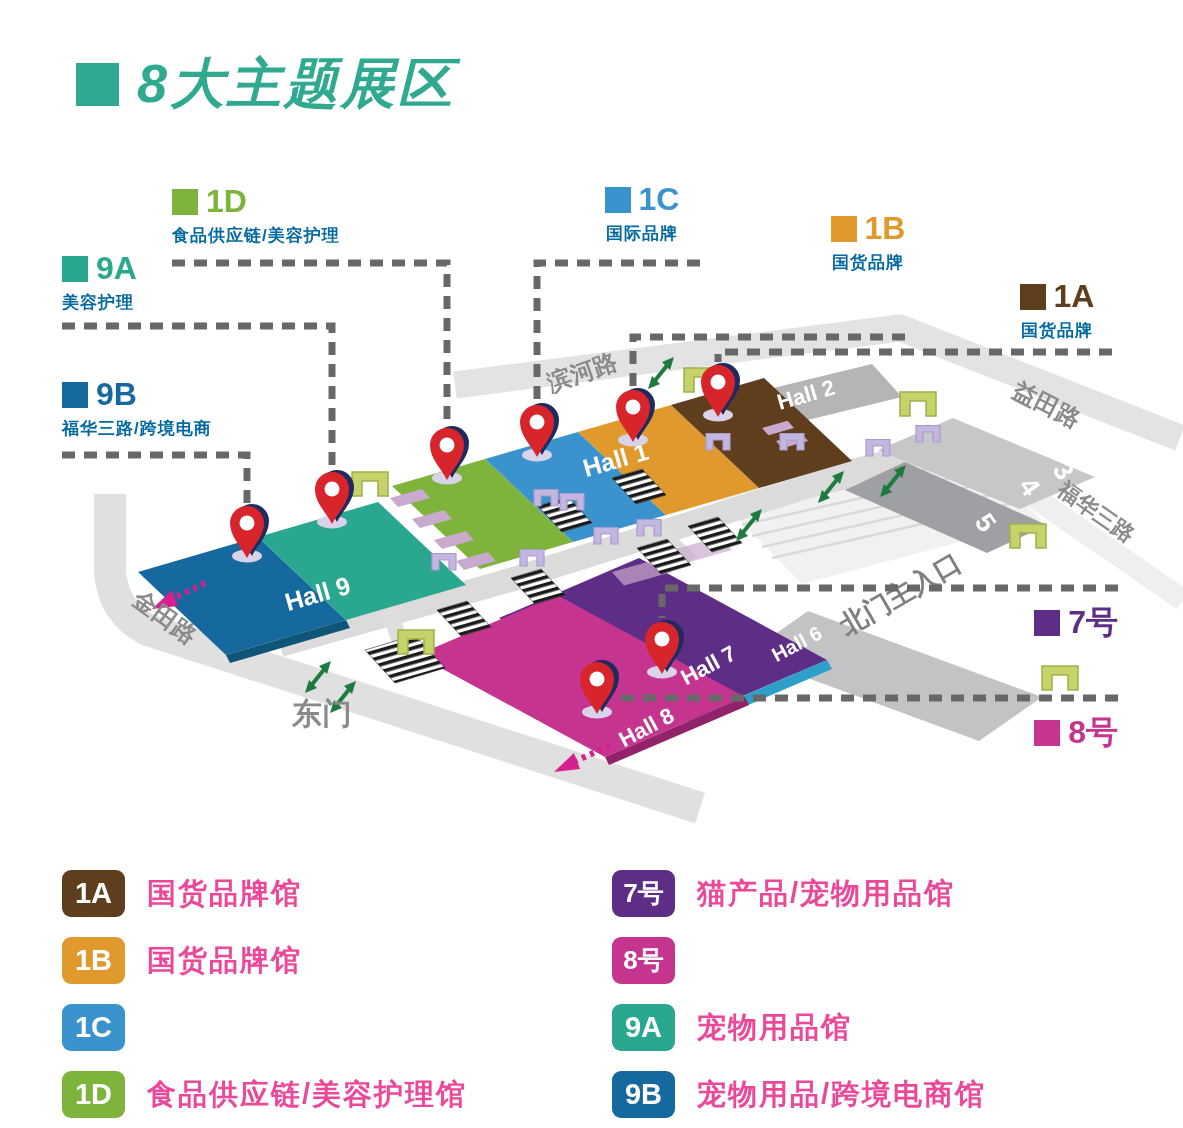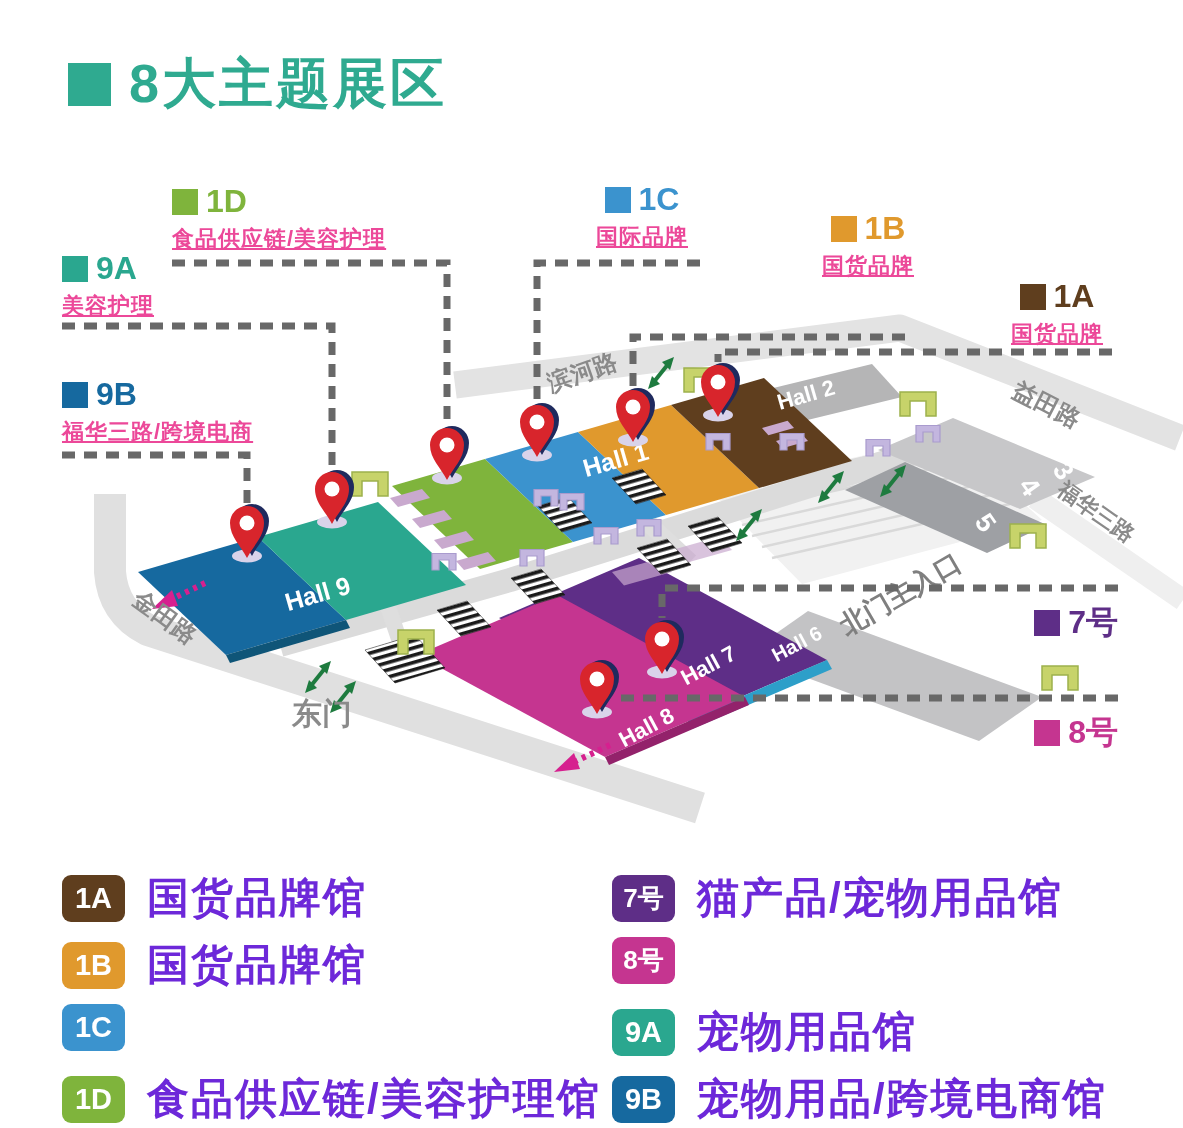--- a/index.html
+++ b/index.html
@@ -1,34 +1,34 @@
 <!DOCTYPE html>
 <html><head>
 <meta charset="utf-8">
 <style>
   html,body{margin:0;padding:0;background:#fff;}
   #page{position:relative;width:1183px;height:1128px;background:#fff;overflow:hidden;
         font-family:"Liberation Sans","DejaVu Sans",sans-serif;}
   #map-svg{position:absolute;left:0;top:0;}
   
-  .title-wrap{position:absolute;left:68px;top:48px;display:flex;align-items:center;gap:18px;}
+  .title-wrap{position:absolute;left:76px;top:48px;display:flex;align-items:center;gap:18px;font-style:italic;}
   .title-square{width:43px;height:43px;}
   .title-text{font-size:54px;font-weight:900;letter-spacing:3px;}
   
   .callout{position:absolute;display:flex;flex-direction:column;gap:4px;}
   .callout .idrow{display:flex;align-items:center;gap:8px;font-size:32px;font-weight:800;}
   .callout .sq{width:26px;height:26px;flex:0 0 auto;}
-  .callout .desc{font-size:22px;font-weight:700;color:#ec4899;letter-spacing:1px;white-space:nowrap;text-decoration:underline;}
+  .callout .desc{font-size:17px;font-weight:700;color:#0369a1;letter-spacing:1px;white-space:nowrap;}
   .callout.align-c{align-items:center;}
   .callout.align-r{align-items:flex-end;}
   
   .legend-item{position:absolute;display:flex;align-items:center;gap:22px;}
   .badge{width:63px;height:47px;border-radius:9px;display:flex;align-items:center;justify-content:center;
          color:#fff;font-size:29px;font-weight:800;flex:0 0 auto;}
-  .legend-label{font-size:42px;font-weight:700;color:#6d28d9;letter-spacing:2px;white-space:nowrap;}
+  .legend-label{font-size:29px;font-weight:700;color:#ec4899;letter-spacing:2px;white-space:nowrap;}
 </style>
 </head>
 <body>
 
 <div id="page">
 
   <svg id="map-svg" width="1183" height="1128" viewBox="0 0 1183 1128">
     <defs>
       <pattern id="stp" width="7" height="7" patternUnits="userSpaceOnUse" patternTransform="rotate(-16)">
         <rect width="7" height="7" fill="#ffffff"></rect>

